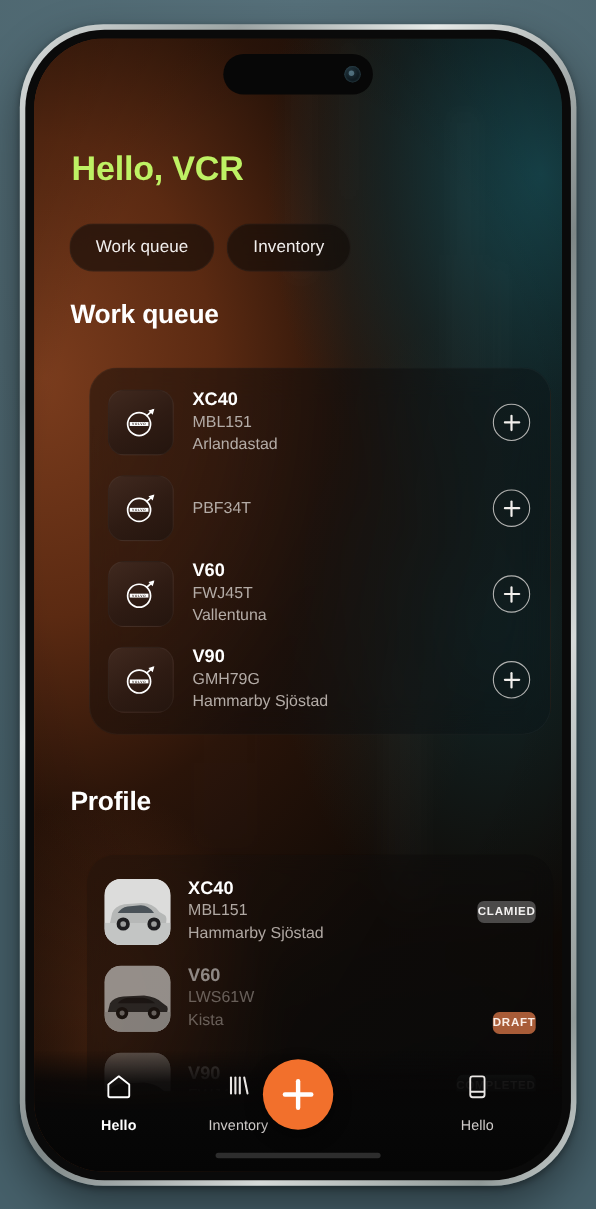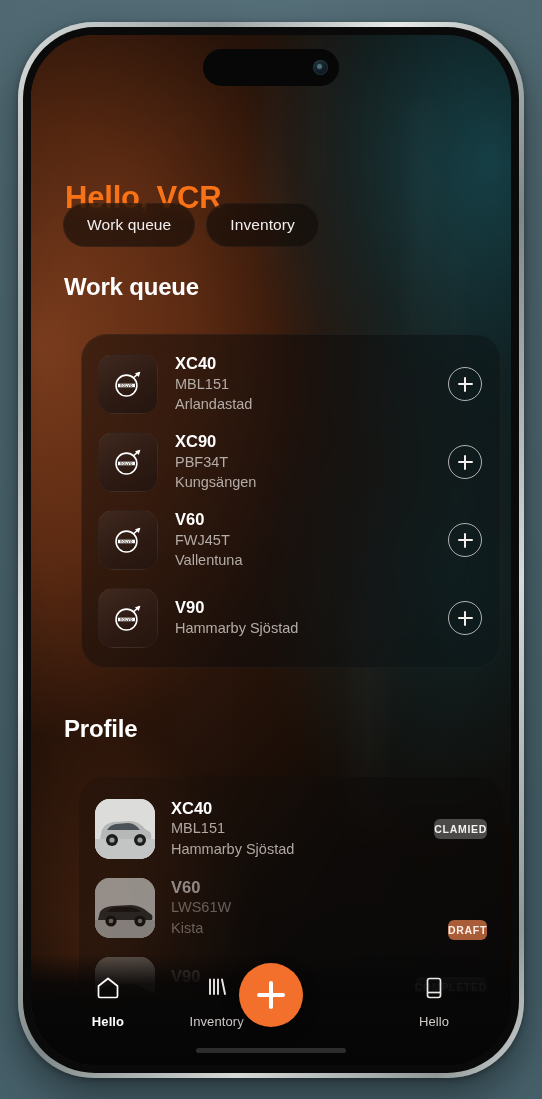--- a/index.html
+++ b/index.html
@@ -87,21 +87,21 @@
     content:""; position:absolute; left:4px; top:3.5px;
     width:5px; height:5px; border-radius:50%;
     background:rgba(130,175,195,.5);
   }
 
   
   .content { position:absolute; inset:0; z-index:20; }
 
   .greeting {
     position:absolute; left:34px; top:101px;
-    font-size:31px; font-weight:bold; color:#f97316; letter-spacing:-.2px;margin-top:44px;
+    font-size:31px; font-weight:bold; color:#bef264; letter-spacing:-.2px;
   }
 
   .chips { position:absolute; left:32px; top:168px; display:flex; gap:11px; }
   .chip {
     height:44px; padding:0 23px; border-radius:22px;
     display:flex; align-items:center; justify-content:center;
     background:rgba(16,11,8,.62);
     color:#f2efee; font-size:15.5px; letter-spacing:.1px;
     backdrop-filter:blur(8px);
     border:1px solid rgba(255,255,255,.04);
@@ -273,23 +273,21 @@
             <div class="wq-thumb">
               <svg width="34" height="34" viewBox="0 0 44 44">
                 <circle cx="20" cy="24" r="13.5" fill="none" stroke="#fff" stroke-width="2"></circle>
                 <line x1="28.5" y1="14.5" x2="37" y2="7" stroke="#fff" stroke-width="2"></line>
                 <polygon points="31,8 38,6 36,13" fill="#fff"></polygon>
                 <rect x="9" y="21.6" width="22" height="4.6" fill="#fff"></rect>
                 <text x="20" y="25.4" font-size="4" font-family="'Liberation Sans',sans-serif" font-weight="bold" fill="#2a1b14" text-anchor="middle" letter-spacing="0.6">VOLVO</text>
               </svg>
             </div>
             <div class="wq-info">
-              <div class="wq-model">XC90</div>
               <div class="wq-sub">PBF34T</div>
-              <div class="wq-sub">Kungsängen</div>
             </div>
             <div class="plus-btn"></div>
           </div>
 
           <div class="wq-row">
             <div class="wq-thumb">
               <svg width="34" height="34" viewBox="0 0 44 44">
                 <circle cx="20" cy="24" r="13.5" fill="none" stroke="#fff" stroke-width="2"></circle>
                 <line x1="28.5" y1="14.5" x2="37" y2="7" stroke="#fff" stroke-width="2"></line>
                 <polygon points="31,8 38,6 36,13" fill="#fff"></polygon>
@@ -310,20 +308,21 @@
               <svg width="34" height="34" viewBox="0 0 44 44">
                 <circle cx="20" cy="24" r="13.5" fill="none" stroke="#fff" stroke-width="2"></circle>
                 <line x1="28.5" y1="14.5" x2="37" y2="7" stroke="#fff" stroke-width="2"></line>
                 <polygon points="31,8 38,6 36,13" fill="#fff"></polygon>
                 <rect x="9" y="21.6" width="22" height="4.6" fill="#fff"></rect>
                 <text x="20" y="25.4" font-size="4" font-family="'Liberation Sans',sans-serif" font-weight="bold" fill="#2a1b14" text-anchor="middle" letter-spacing="0.6">VOLVO</text>
               </svg>
             </div>
             <div class="wq-info">
               <div class="wq-model">V90</div>
+              <div class="wq-sub">GMH79G</div>
               <div class="wq-sub">Hammarby Sjöstad</div>
             </div>
             <div class="plus-btn"></div>
           </div>
 
         </div>
 
         <div class="section-title" id="t-recent">Profile</div>
 
         <div class="recent-card">

